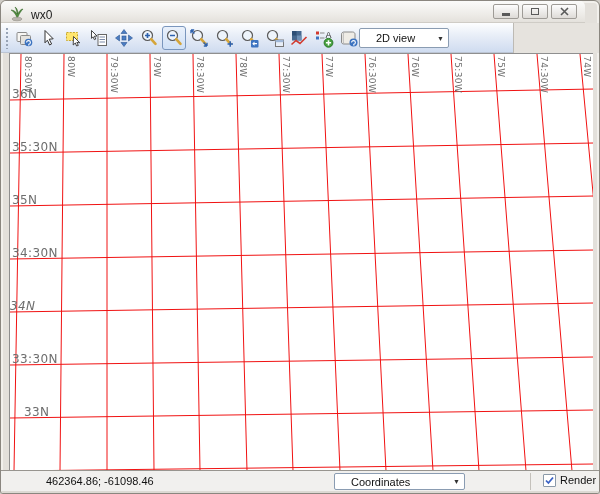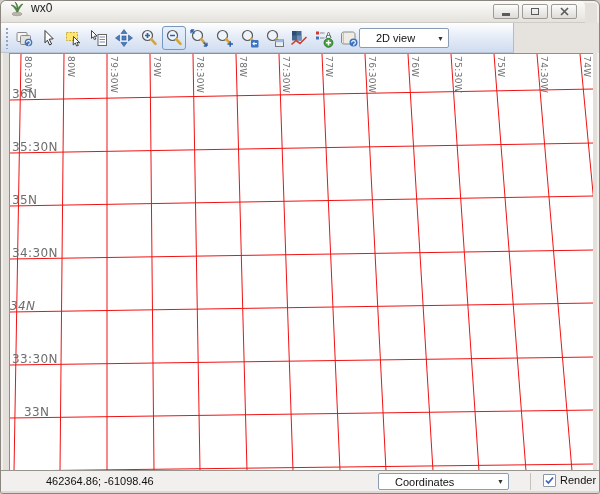--- a/index.html
+++ b/index.html
@@ -13,21 +13,21 @@
     border-radius:6px 6px 3px 3px;
     overflow:hidden;
     box-shadow: inset 0 0 0 2px #f2f0ec;
   }
 
   
   .titlebar {
     position:absolute; left:0; top:0; width:584px; height:22px;
     background:linear-gradient(#fbfbfa,#eceae6 70%,#e4e1dc);
     border-bottom:1px solid #cfccc6;
-    display:flex; align-items:flex-start;
+    display:flex; align-items:flex-end;
     border-radius:5px 5px 0 0;
   }
   .app-icon { width:16px; height:16px; margin:0 6px 0 8px; display:inline-block; }
   .title-text { font-size:12px; color:#1c1c1c; }
   .win-buttons { position:absolute; right:8px; top:3px; display:flex; gap:3px; }
   .win-btn {
     width:26px; height:15px;
     background:linear-gradient(#fdfdfd,#dedbd7);
     border:1px solid #9e9b96; border-radius:2px;
     display:flex; align-items:center; justify-content:center;
@@ -92,21 +92,21 @@
     font-size:12px; letter-spacing:.4px; white-space:nowrap;
   }
 
   
   .statusbar {
     position:absolute; left:0; top:469px; width:600px; height:21px;
     background:#f1f0ee; border-top:1px solid #98958f;
     font-size:11px; color:#111;
   }
   .coord-readout { position:absolute; left:7px; top:4px;margin-left:38px; }
-  .status-combo { left:333px; top:2px; width:131px; height:17px;margin-left:44px; }
+  .status-combo { left:333px; top:2px; width:131px; height:17px; }
   .status-sep { position:absolute; left:529px; top:2px; width:1px; height:17px; background:#c4c1bb; }
   .render-wrap { position:absolute; left:542px; top:3px; display:flex; align-items:flex-start; gap:4px; }
   .checkbox {
     width:13px; height:13px; background:#fff;
     border:1px solid #8a99a8; border-radius:1px;
     display:flex; align-items:center; justify-content:center;
   }
   .bottom-frame {
     position:absolute; left:0; top:490px; width:600px; height:4px;
     background:#dcd9d3;

